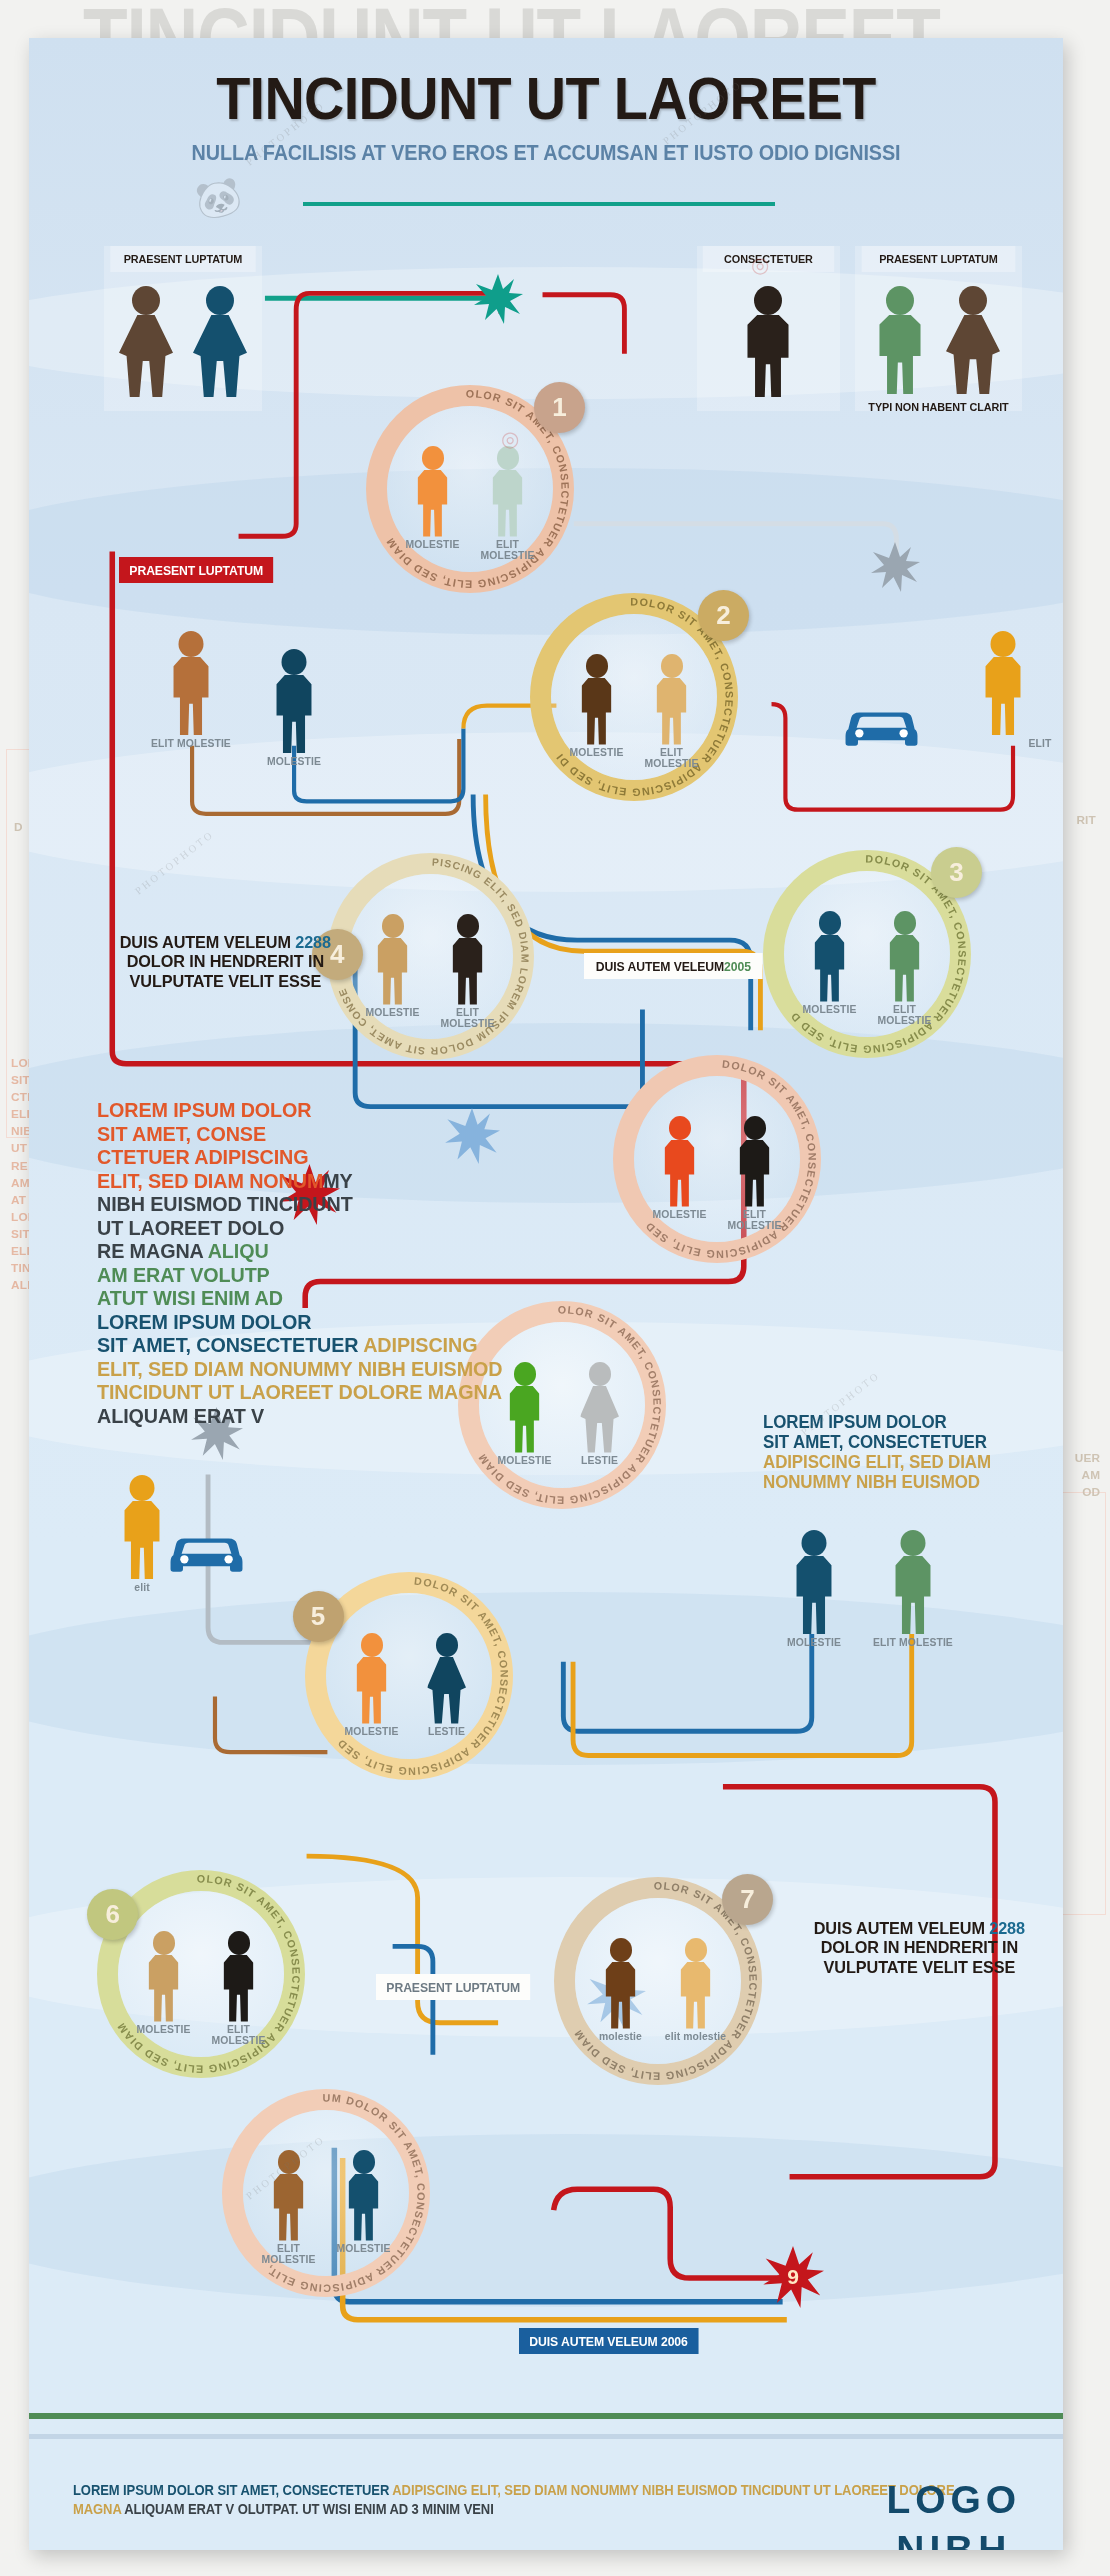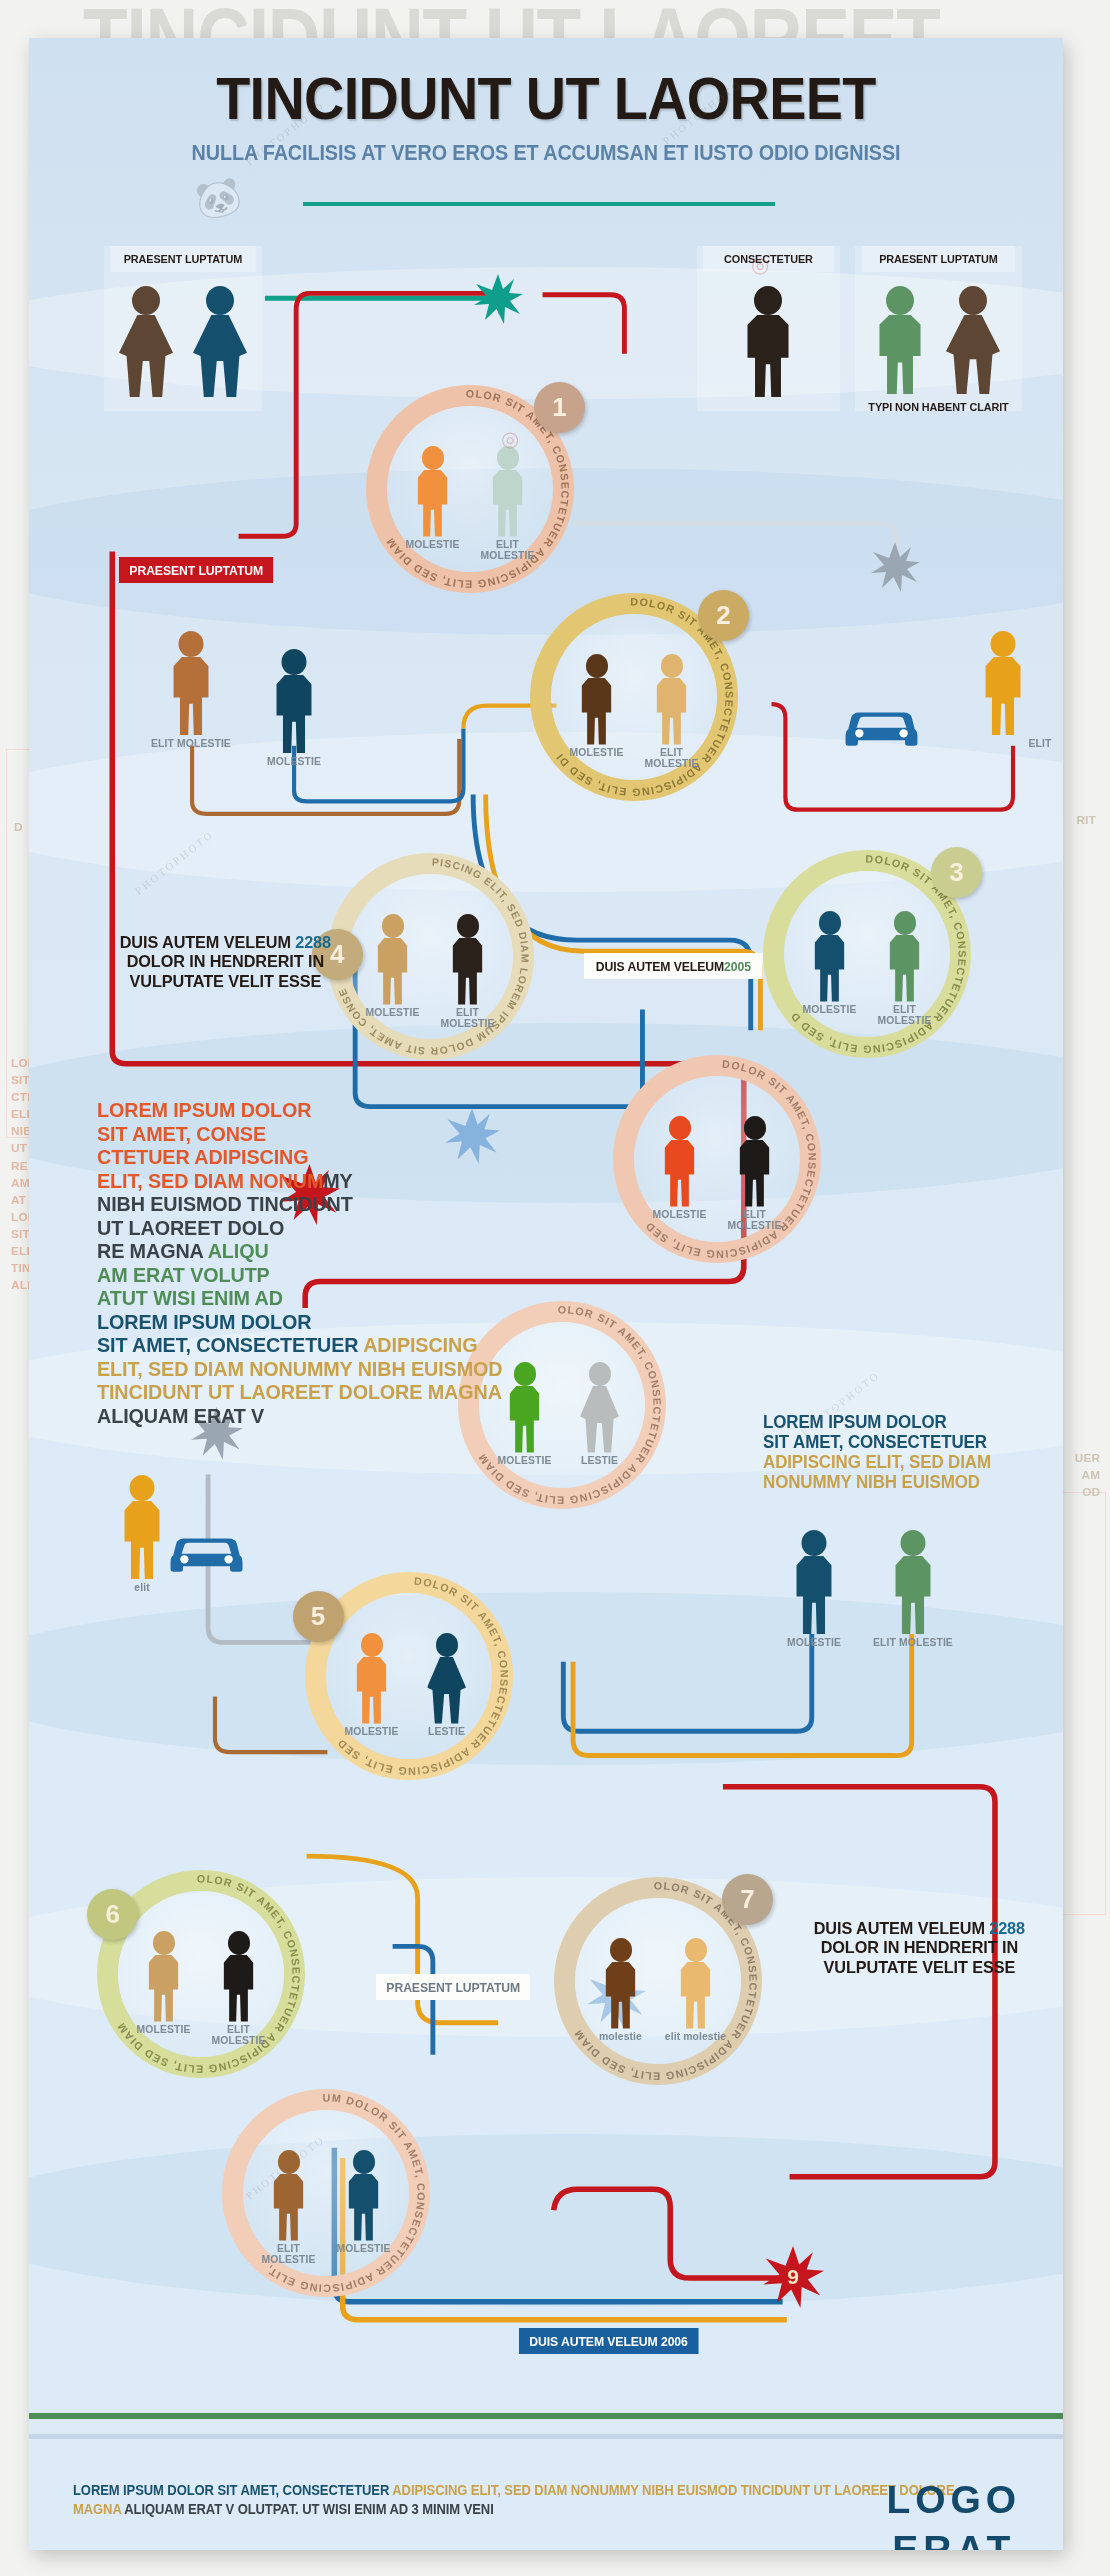--- a/index.html
+++ b/index.html
@@ -553,21 +553,21 @@
 
   <div id="foot-text" style="left:44px;top:2443px;">
     <span class="l" style="color:#18526f;">LOREM IPSUM DOLOR</span>
     <span class="l"><span style="color:#18526f;">SIT AMET, CONSECTETUER </span><span style="color:#c9a14a;">ADIPISCING ELIT, SED DIAM NONUMMY NIBH</span></span>
     <span class="l"><span style="color:#c9a14a;">EUISMOD TINCIDUNT UT LAOREET DOLORE MAGNA </span><span style="color:#3a4248;">ALIQUAM ERAT V</span></span>
     <span class="l" style="color:#3a4248;">OLUTPAT. UT WISI ENIM AD 3 MINIM VENI</span>
   </div>
 
   <div id="logo" style="top:2437px;">
     <div>LOGO</div>
-    <div>ERAT</div>
+    <div>NIBH</div>
   </div>
 
   <div class="wm" style="left:208px;top:90px;">PHOTOPHOTO</div>
   <div class="wm-mark" style="left:167px;top:139px;">🐼</div>
   <div class="wm" style="left:625px;top:69px;">PHOTOPHOTO</div>
   <div class="wm" style="left:97px;top:819px;">PHOTOPHOTO</div>
   <div class="wm" style="left:763px;top:1360px;">PHOTOPHOTO</div>
   <div class="wm" style="left:208px;top:2124px;">PHOTOPHOTO</div>
   <div class="wm-red" style="left:472px;top:389px;">◎</div>
   <div class="wm-red" style="left:722px;top:215px;">◎</div>

